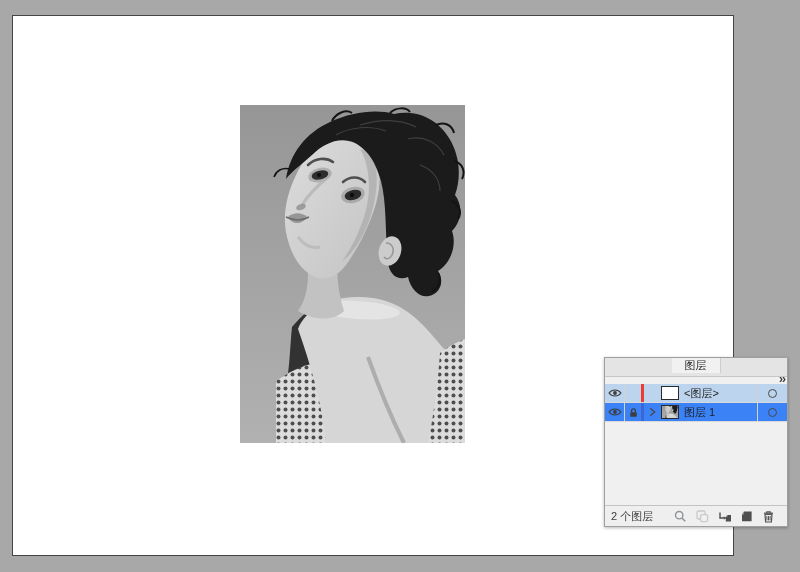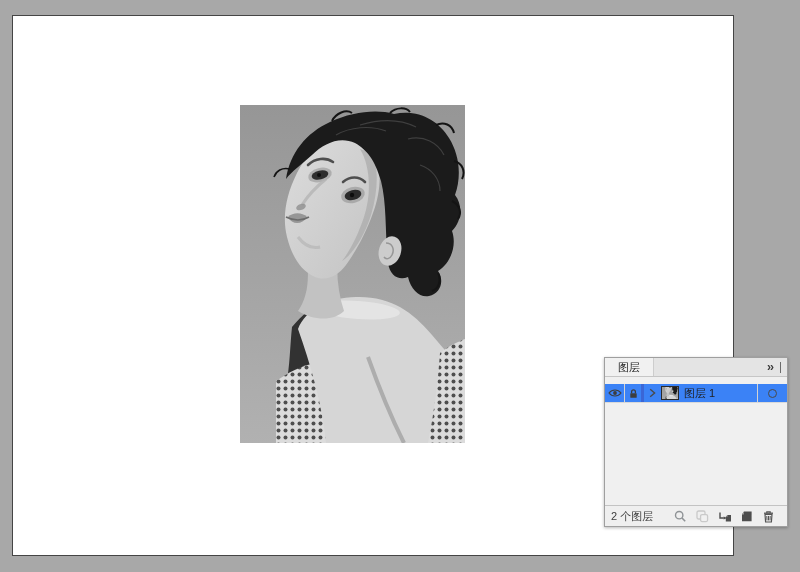--- a/index.html
+++ b/index.html
@@ -12,21 +12,21 @@
 
   
   .photo{position:absolute;left:240px;top:105px;width:225px;height:338px;}
   .photo svg{display:block;}
 
   
   .panel{position:absolute;left:604px;top:357px;width:184px;height:170px;
     background:#f0f0f0;border:1px solid #9f9f9f;box-sizing:border-box;
     box-shadow:0 1px 3px rgba(0,0,0,.28);font-size:11px;color:#1f1f1f;}
   .panel-header{height:18px;background:#e4e4e4;border-bottom:1px solid #c6c6c6;
-    display:flex;align-items:center;}
+    display:flex;align-items:center;flex-direction:column;}
   .panel-tab{height:100%;display:flex;align-items:center;padding:0 13px;
     background:#f1f1f1;border-right:1px solid #cdcdcd;white-space:nowrap;}
   .collapse-btn{margin-left:auto;font-weight:bold;color:#3c3c3c;font-size:12px;
     letter-spacing:-1px;line-height:1;padding:0 2px;cursor:default;}
   .header-vbar{width:1px;height:11px;background:#6b6b6b;margin:0 6px 0 5px;}
 
   .panel-list{padding-top:7px;}
   .row{height:18px;display:flex;align-items:center;border-bottom:1px solid #d9d9d9;}
   .row.plain{background:#3b82f6;}
   .col-eye{width:20px;height:100%;border-right:1px solid #d2d2d2;
@@ -123,20 +123,36 @@
 
   <div class="panel">
     <div class="panel-header">
       <span class="panel-tab">图层</span>
       <span class="collapse-btn">››</span>
       <span class="header-vbar"></span>
     </div>
 
     <div class="panel-list">
 
+      <div class="row" style="background: rgb(188, 212, 238);">
+        <span class="col-eye">
+          <svg width="14" height="10">
+            <path d="M1,5 C4.2,1 9.8,1 13,5 C9.8,9 4.2,9 1,5 Z" stroke="#3d3d3d" stroke-width="1.2" fill="none"></path>
+            <circle cx="7" cy="5" r="1.9" fill="#3d3d3d"></circle>
+          </svg>
+        </span>
+        <span class="col-lock"></span>
+        <span class="color-bar" style="background: rgb(238, 59, 51);"></span>
+        <span class="col-disc"></span>
+        <span class="thumb"></span>
+        <span class="row-name">&lt;图层&gt;</span>
+        <span class="col-target">
+          <span class="target-ring"></span>
+        </span>
+      </div>
 
       <div class="row plain">
         <span class="col-eye">
           <svg width="14" height="10">
             <path d="M1,5 C4.2,1 9.8,1 13,5 C9.8,9 4.2,9 1,5 Z" stroke="#3d3d3d" stroke-width="1.2" fill="none"></path>
             <circle cx="7" cy="5" r="1.9" fill="#3d3d3d"></circle>
           </svg>
         </span>
         <span class="col-lock">
           <svg width="9" height="11">

